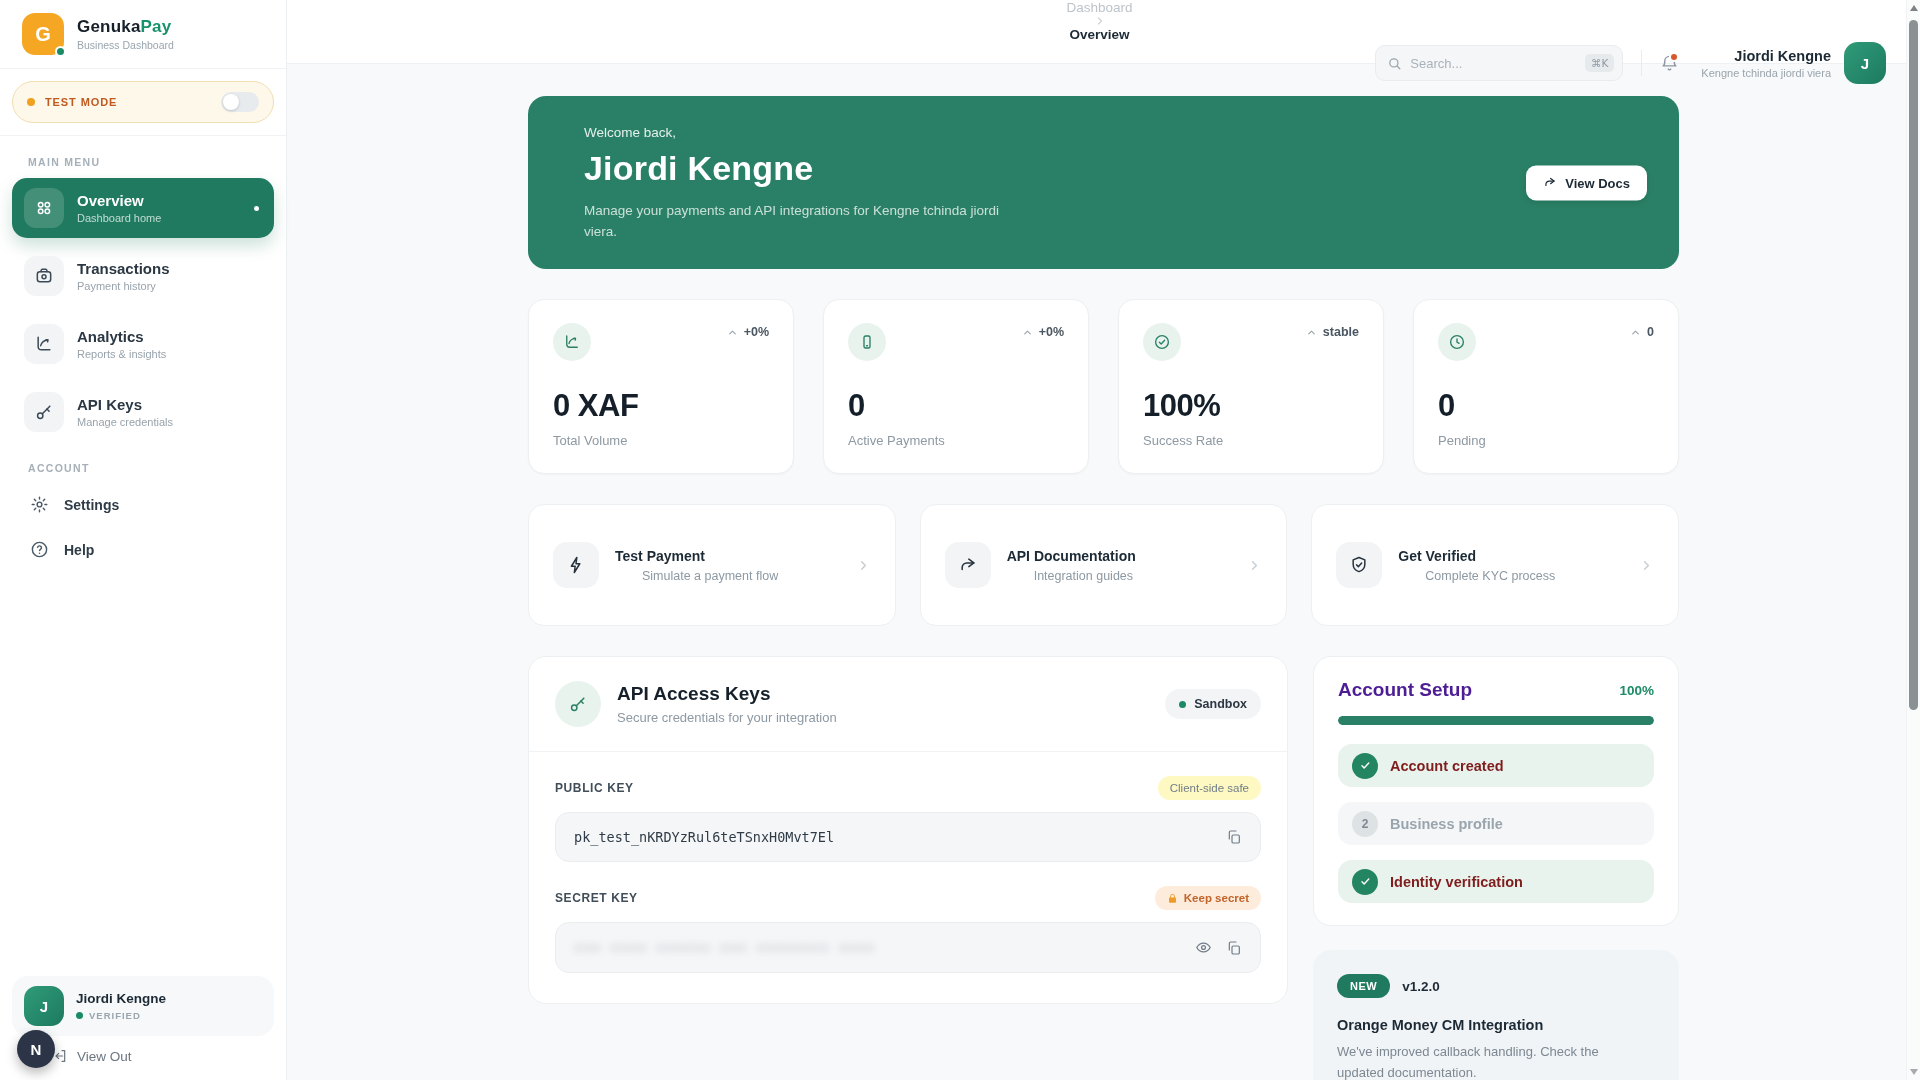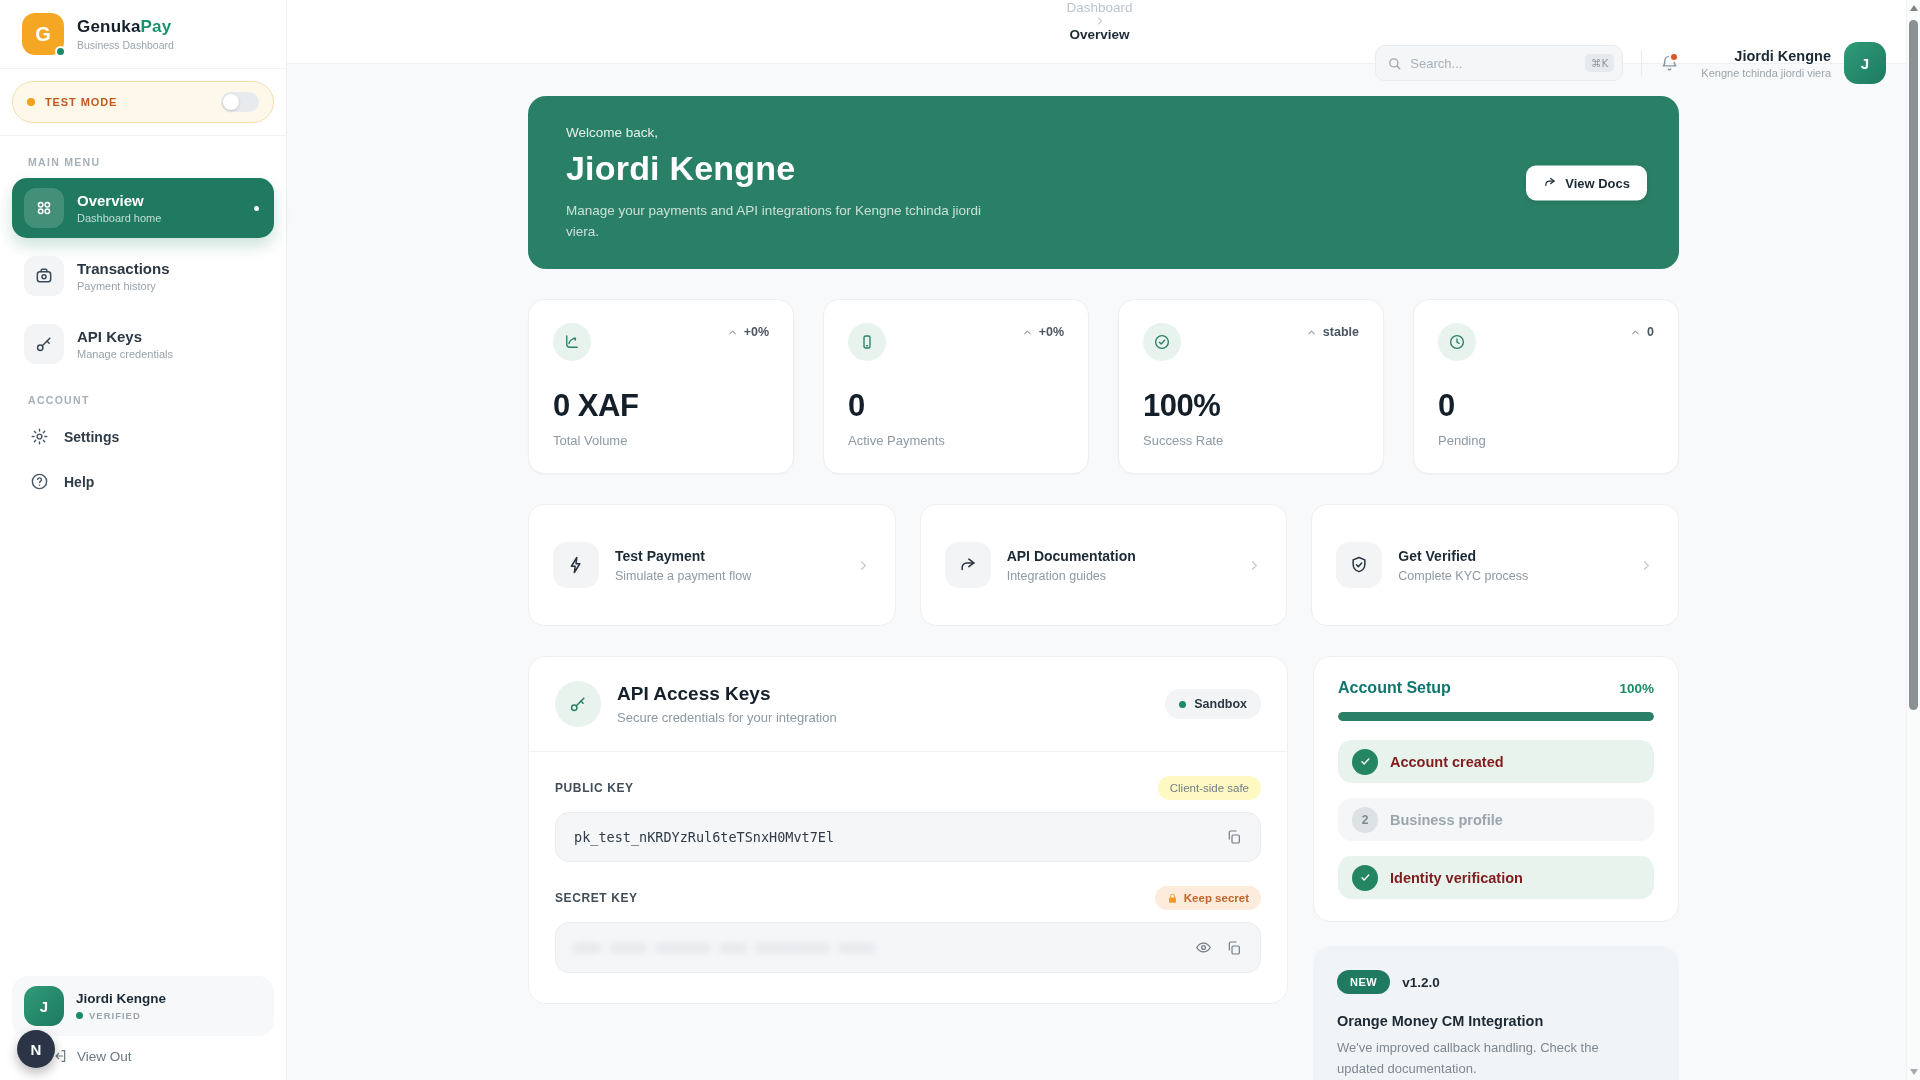--- a/index.html
+++ b/index.html
@@ -85,21 +85,21 @@
   .top-user { text-align:right; margin:0 13px 0 22px; }
   .top-user-name { font-size:14.5px; font-weight:800; color:#1c2a35; }
   .top-user-sub { font-size:11px; color:#9aa5ad; margin-top:3px; }
   .top-avatar { width:42px; height:42px; border-radius:14px; color:#fff; font-weight:700; font-size:15px;
                 background:linear-gradient(135deg,#2f9b79,#1d7a5f); display:grid; place-items:center; cursor:pointer; }
 
   .content { flex:1; display:flex; justify-content:center; padding-top:32px; overflow:hidden; }
   .container { width:1151px; }
 
   
-  .banner { position:relative; height:173px; border-radius:18px; background:#2a8066; padding:29px 38px;
+  .banner { position:relative; height:173px; border-radius:18px; background:#2a8066; padding:29px 56px;
             color:#fff; overflow:hidden; }
   .banner-greeting { font-size:13.5px; color:rgba(255,255,255,.88); }
   .banner-name { font-size:34px; font-weight:800; margin-top:9px; letter-spacing:.2px; }
   .banner-desc { margin-top:13px; font-size:13.5px; color:rgba(255,255,255,.75); width:450px; line-height:1.55; }
   .docs-btn { position:absolute; right:32px; top:50%; transform:translateY(-50%); background:#fff; border:none;
               border-radius:10px; padding:10px 17px; font-size:13px; font-weight:700; color:#1c2a35;
               display:flex; align-items:center; gap:8px; cursor:pointer; font-family:"Liberation Sans",sans-serif;
               box-shadow:0 2px 6px rgba(0,0,0,.12); }
 
   
@@ -114,21 +114,21 @@
   .stat-value { margin-top:27px; font-size:31px; font-weight:800; color:#141f29; letter-spacing:-.5px; }
   .stat-label { margin-top:9px; font-size:13px; color:#8d99a3; }
 
   
   .quick { margin-top:30px; display:grid; grid-template-columns:repeat(3,1fr); gap:24px; }
   .qa-card { background:#fff; border:1px solid #edf0f2; border-radius:16px; height:122px; padding:0 24px;
              display:flex; align-items:center; gap:16px; cursor:pointer; }
   .qa-icon { width:46px; height:46px; border-radius:14px; background:#f2f4f6; color:#27323d;
              display:grid; place-items:center; flex:none; }
   .qa-title { font-size:14px; font-weight:800; color:#1c2a35; }
-  .qa-sub { font-size:12.5px; color:#8d99a3; margin-top:5px; }
+  .qa-sub { font-size:12.5px; color:#8d99a3; margin-top:5px;margin-left:27px; }
   .qa-chev { margin-left:auto; color:#c3cad0; display:grid; place-items:center; }
 
   
   .bottom { margin-top:30px; display:grid; grid-template-columns:760px 366px; gap:25px; align-items:start; }
 
   .api-card { background:#fff; border:1px solid #edf0f2; border-radius:18px; }
   .api-header { padding:24px 26px; display:flex; align-items:center; gap:16px; }
   .api-icon { width:46px; height:46px; border-radius:50%; background:#e9f3ee; color:#2a7f66;
               display:grid; place-items:center; flex:none; }
   .api-title { font-size:19px; font-weight:800; color:#15202b; }
@@ -147,21 +147,21 @@
   .key-box { margin-top:12px; background:#f5f6f8; border:1px solid #eaedf0; border-radius:14px;
              padding:16px 18px; display:flex; align-items:center; gap:14px;
              font-family:"DejaVu Sans Mono", monospace; font-size:13.5px; color:#2f3b46; }
   .key-actions { margin-left:auto; display:flex; align-items:center; gap:14px; color:#717d87; }
   .key-actions span { cursor:pointer; display:grid; place-items:center; }
   .masked { filter:blur(4px); color:#8f99a3; letter-spacing:1px; user-select:none; }
   .mt22 { margin-top:24px; }
 
   .setup-card { background:#fff; border:1px solid #edf0f2; border-radius:18px; padding:22px 24px; }
   .setup-head { display:flex; justify-content:space-between; align-items:center; }
-  .setup-title { font-size:16px; font-weight:800; color:#0f766e; }
+  .setup-title { font-size:19px; font-weight:800; color:#4c1d95; }
   .setup-pct { font-size:13.5px; font-weight:800; color:#1c8b66; }
   .progress { margin-top:15px; height:9px; border-radius:999px; background:#e9edef; overflow:hidden; }
   .progress-fill { height:100%; background:#2a8066; border-radius:999px; }
   .steps { margin-top:19px; display:flex; flex-direction:column; gap:15px; }
   .step { border-radius:14px; padding:8px 14px; height:43px; display:flex; align-items:center; gap:12px;
           font-size:14.5px; font-weight:600; }
   .step.done { background:#e9f3ee; color:#7f1d1d; }
   .step.pending { background:#f4f6f8; color:#9aa5ad; }
   .step-circle { width:26px; height:26px; border-radius:50%; display:grid; place-items:center; flex:none; }
   .step.done .step-circle { background:#238562; color:#fff; }
@@ -243,20 +243,35 @@
                 <circle cx="12" cy="13" r="2.4"></circle>
               </svg>
         </span>
           </span>
         <span>
           <span class="nav-title" style="display:block">Transactions</span>
           <span class="nav-sub" style="display:block">Payment history</span>
         </span>
       </div>
 
+      <div class="nav-item">
+        <span class="icon-box">
+            <span>
+          <svg width="20" height="20" viewBox="0 0 24 24" fill="none" stroke="currentColor" stroke-width="1.8" stroke-linecap="round" stroke-linejoin="round">
+                <path d="M5 4v11a4 4 0 0 0 4 4h10"></path>
+                <path d="M8 14c1.2-4.2 4.2-6.4 8.5-6.8"></path>
+                <path d="M14.5 6.8l2.2.3-.4 2.3"></path>
+              </svg>
+        </span>
+          </span>
+        <span>
+          <span class="nav-title" style="display:block">Analytics</span>
+          <span class="nav-sub" style="display:block">Reports &amp; insights</span>
+        </span>
+      </div>
 
       <div class="nav-item">
         <span class="icon-box">
             <span>
           <svg width="20" height="20" viewBox="0 0 24 24" fill="none" stroke="currentColor" stroke-width="1.8" stroke-linecap="round" stroke-linejoin="round">
                 <circle cx="7.5" cy="16.5" r="3.2"></circle>
                 <path d="M10 14L19 5"></path>
                 <path d="M15.5 8.5l2.6 2.6"></path>
               </svg>
         </span>

